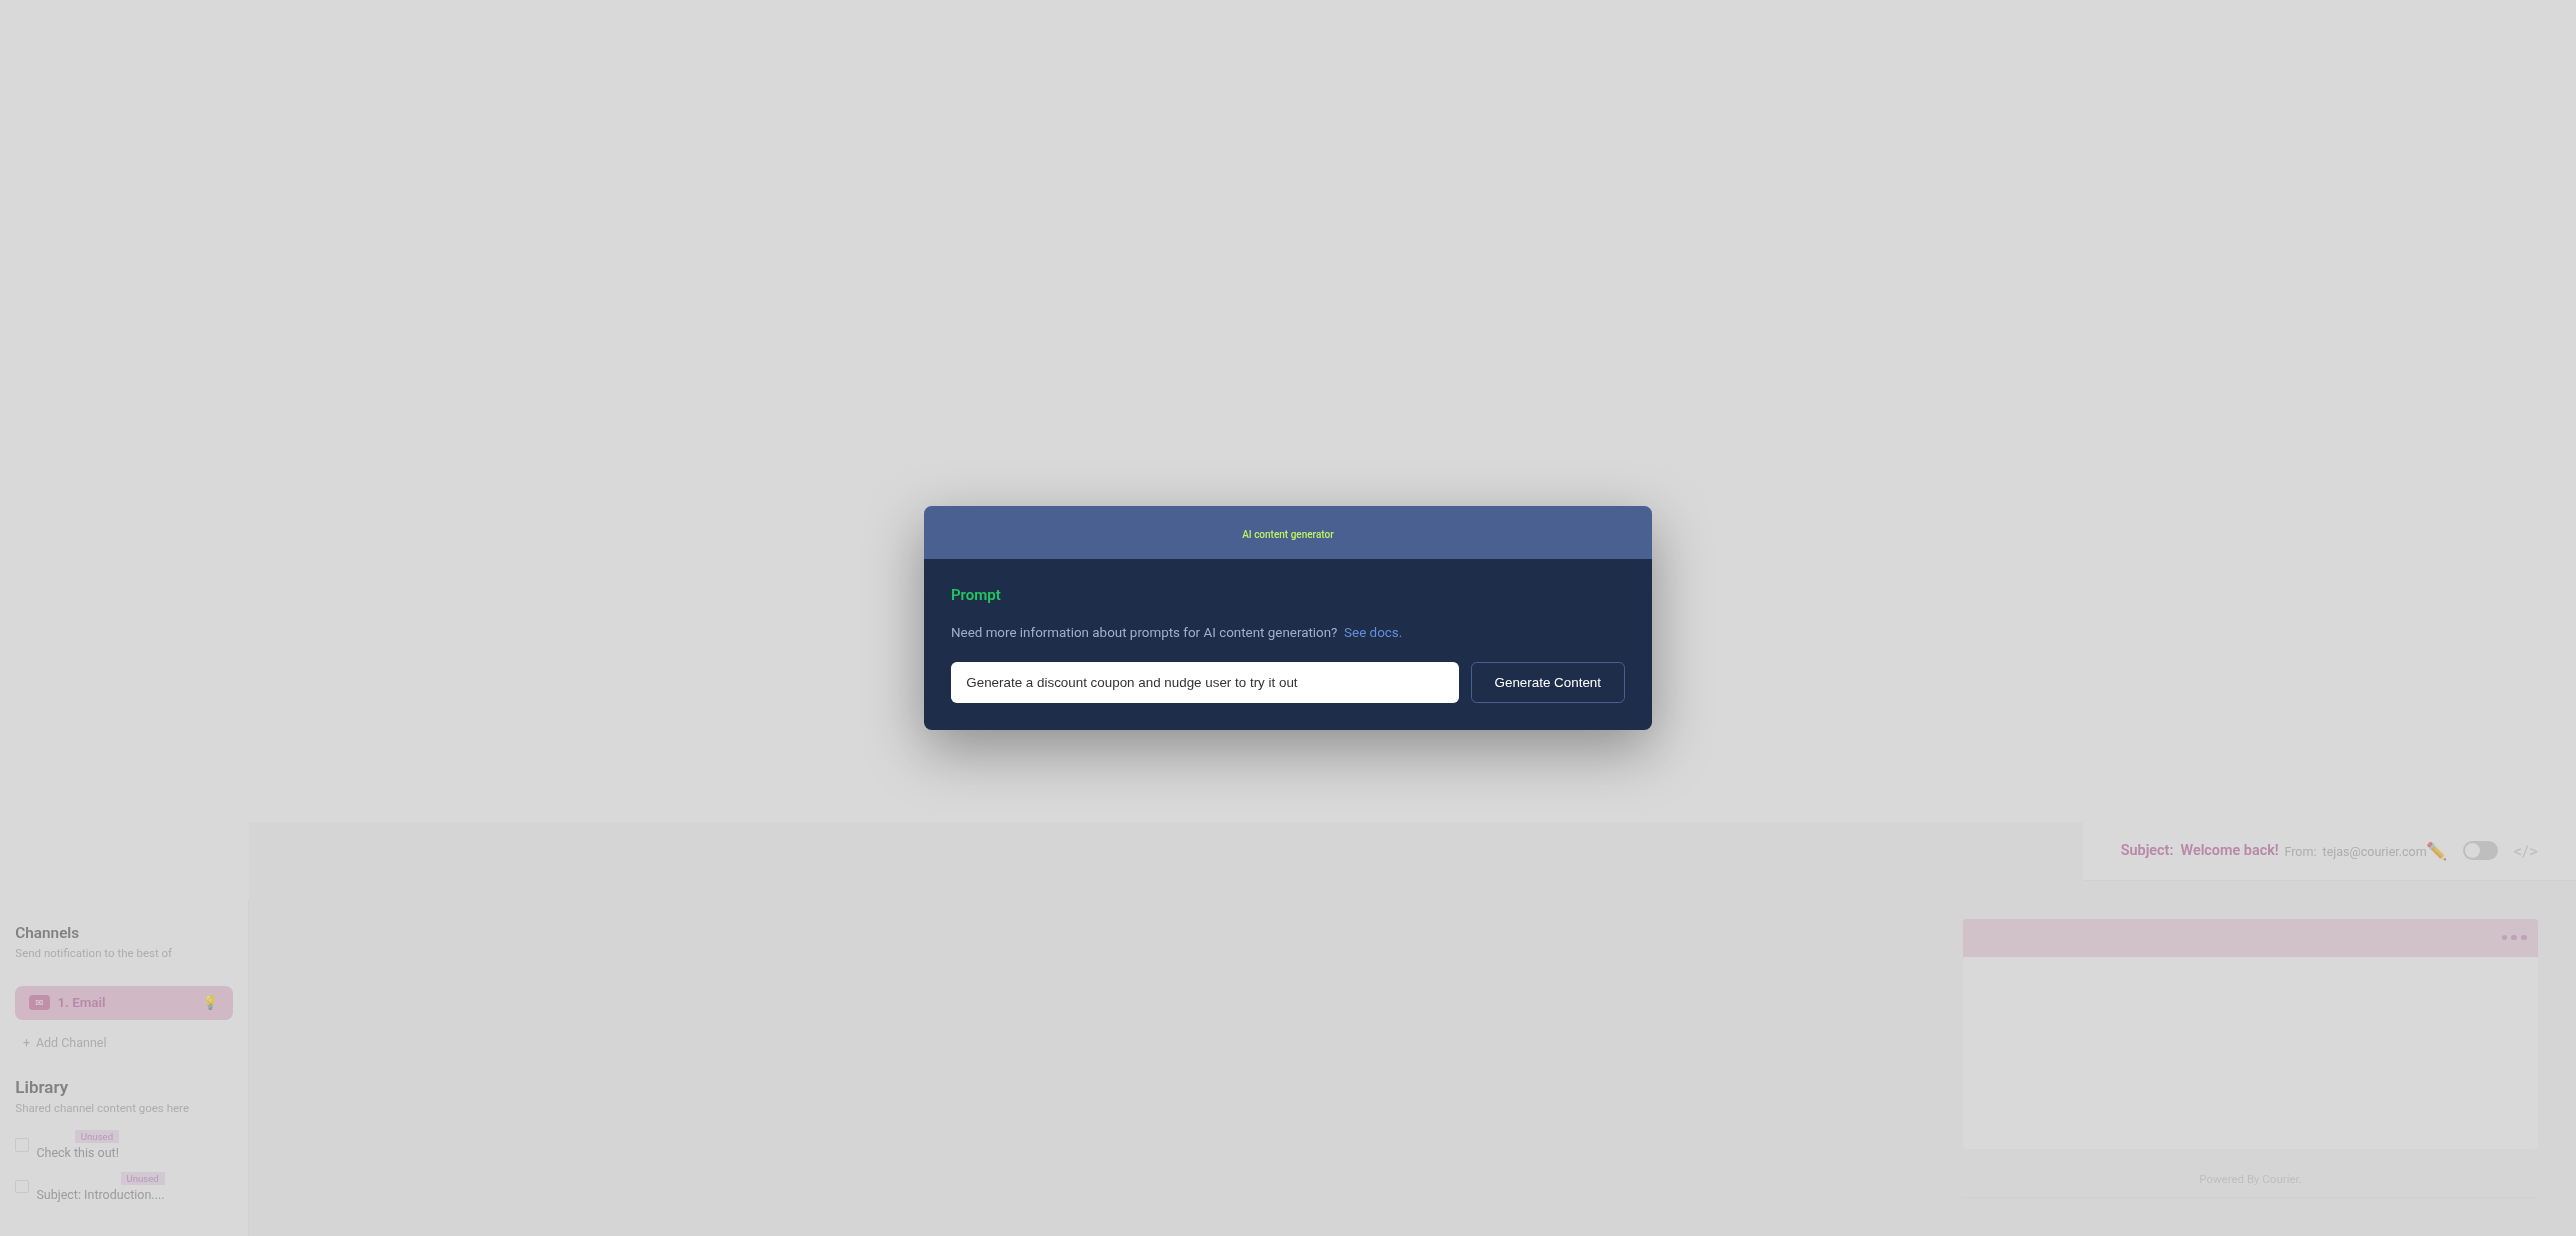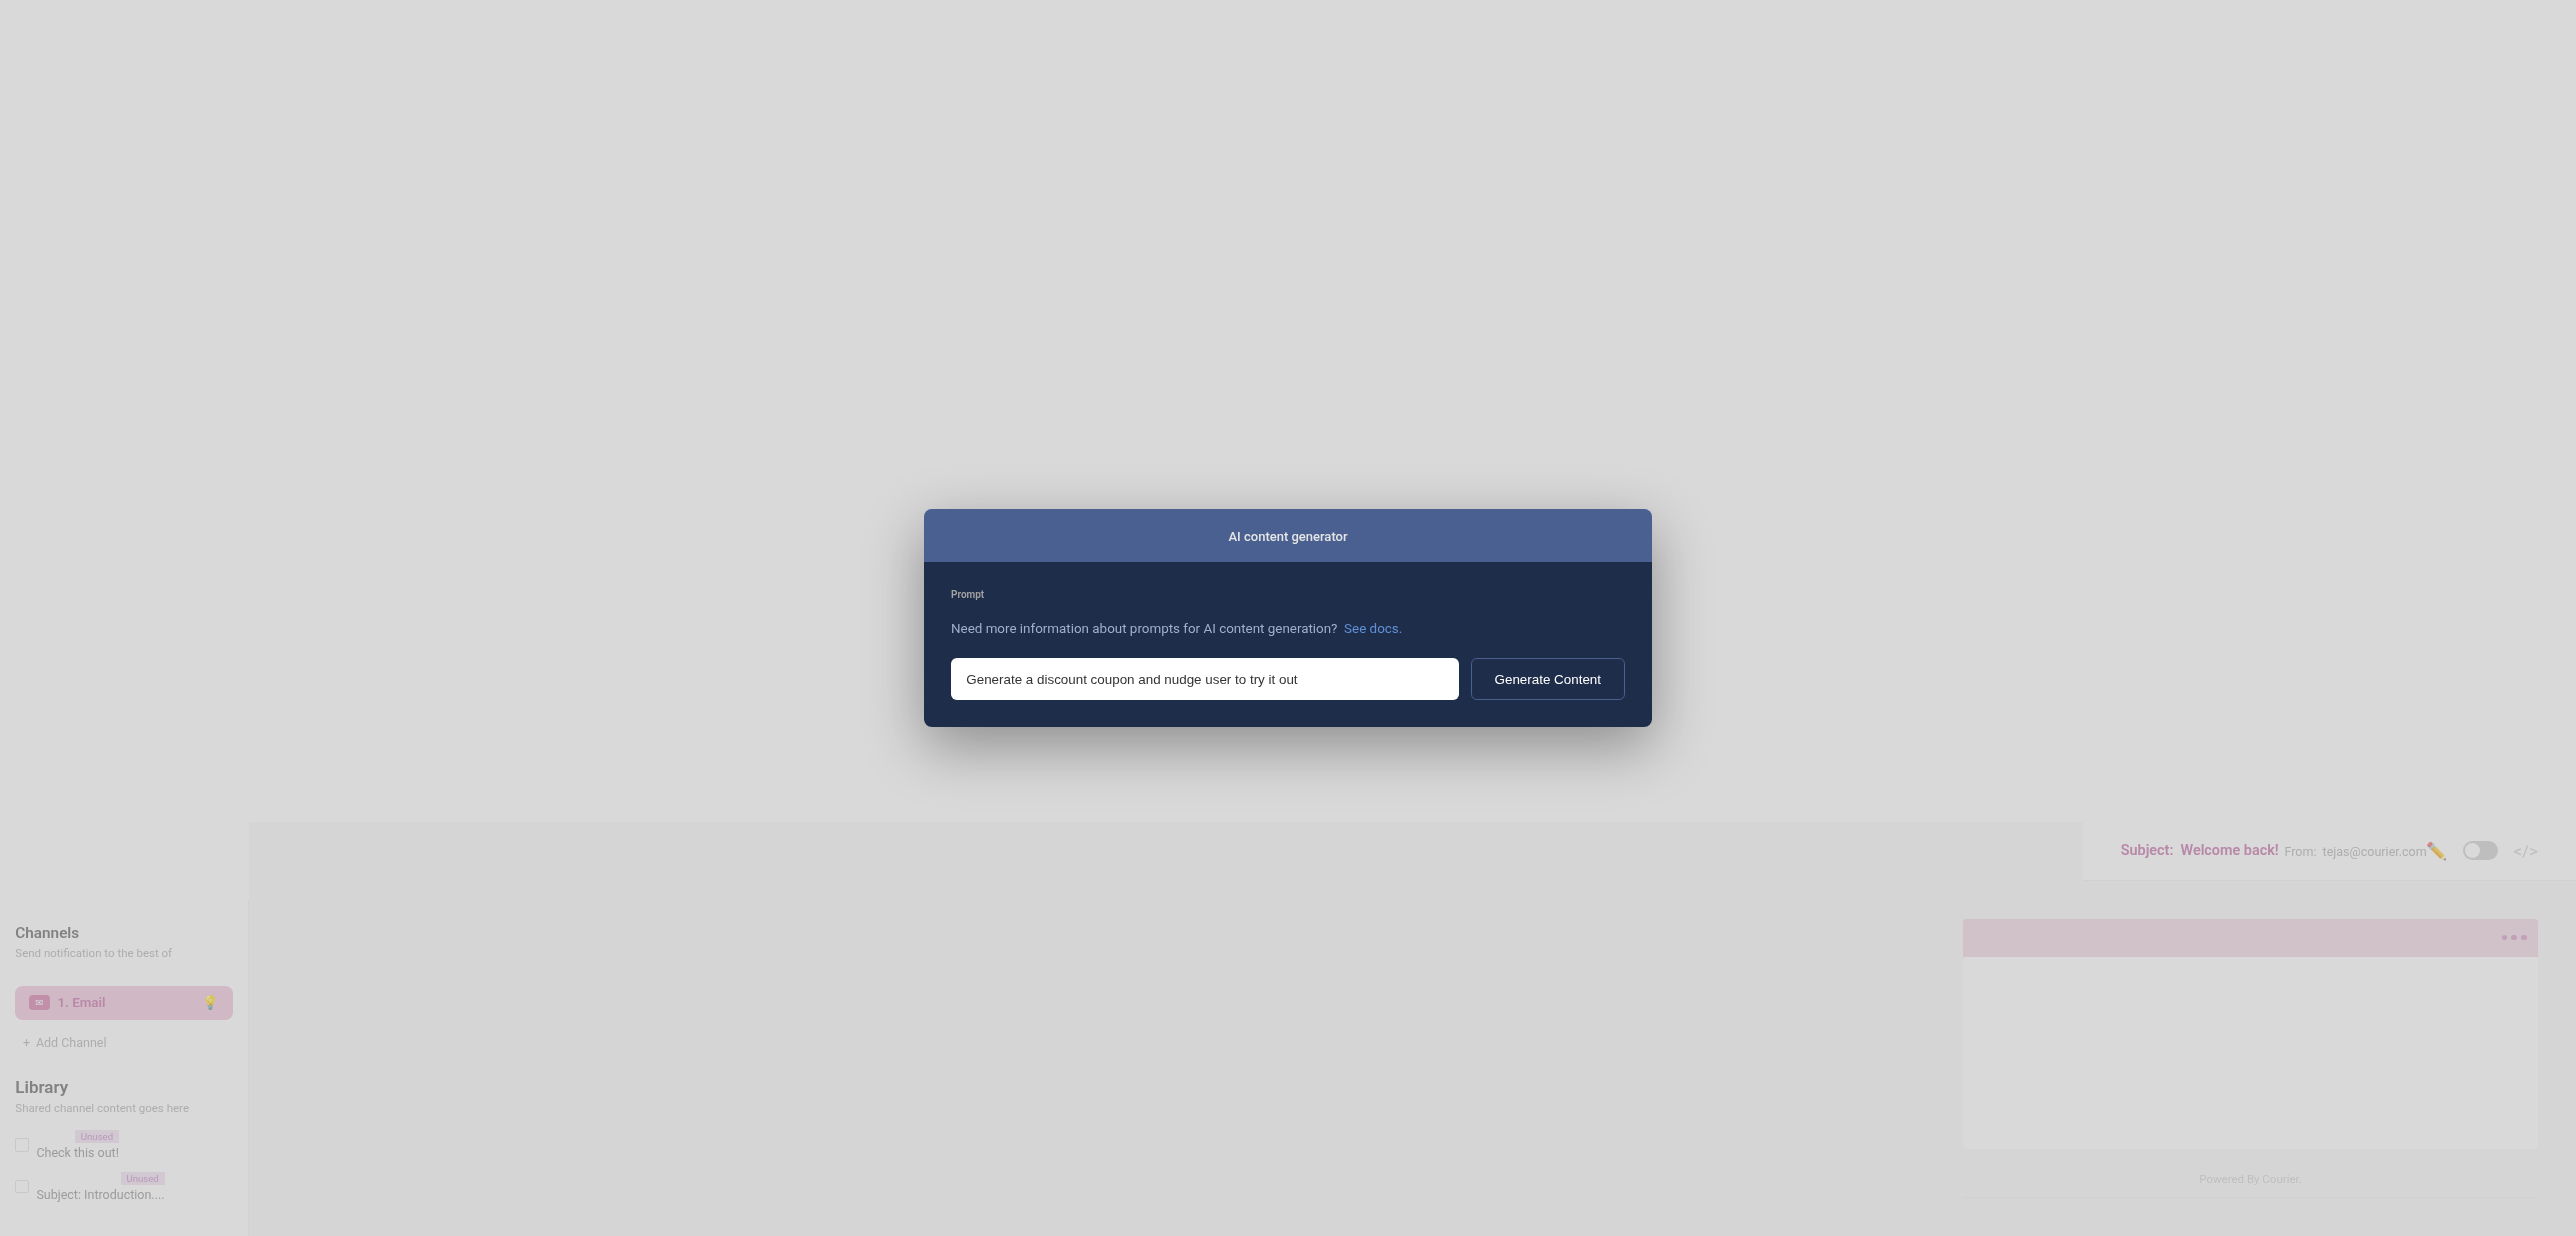--- a/index.html
+++ b/index.html
@@ -290,33 +290,33 @@
       box-shadow: 0 19px 58px rgba(0,0,0,0.35);
     }
 
     .modal-header {
       background: #4a6090;
       padding: 17px 23px;
       text-align: center;
     }
 
     .modal-title {
-      color: #e5e5e5;
-      font-size: 13px;
+      color: #bef264;
+      font-size: 10px;
       font-weight: 500;
     }
 
     .modal-body {
       background: #1e2d4a;
       padding: 27px 27px 27px 27px;
     }
 
     .prompt-label {
-      color: #a3a3a3;
-      font-size: 10px;
+      color: #22c55e;
+      font-size: 15px;
       font-weight: 600;
       margin-bottom: 19px;
     }
 
     .prompt-info {
       font-size: 13.4px;
       color: #a0b0c8;
       margin-bottom: 19px;
       line-height: 1.5;
     }

